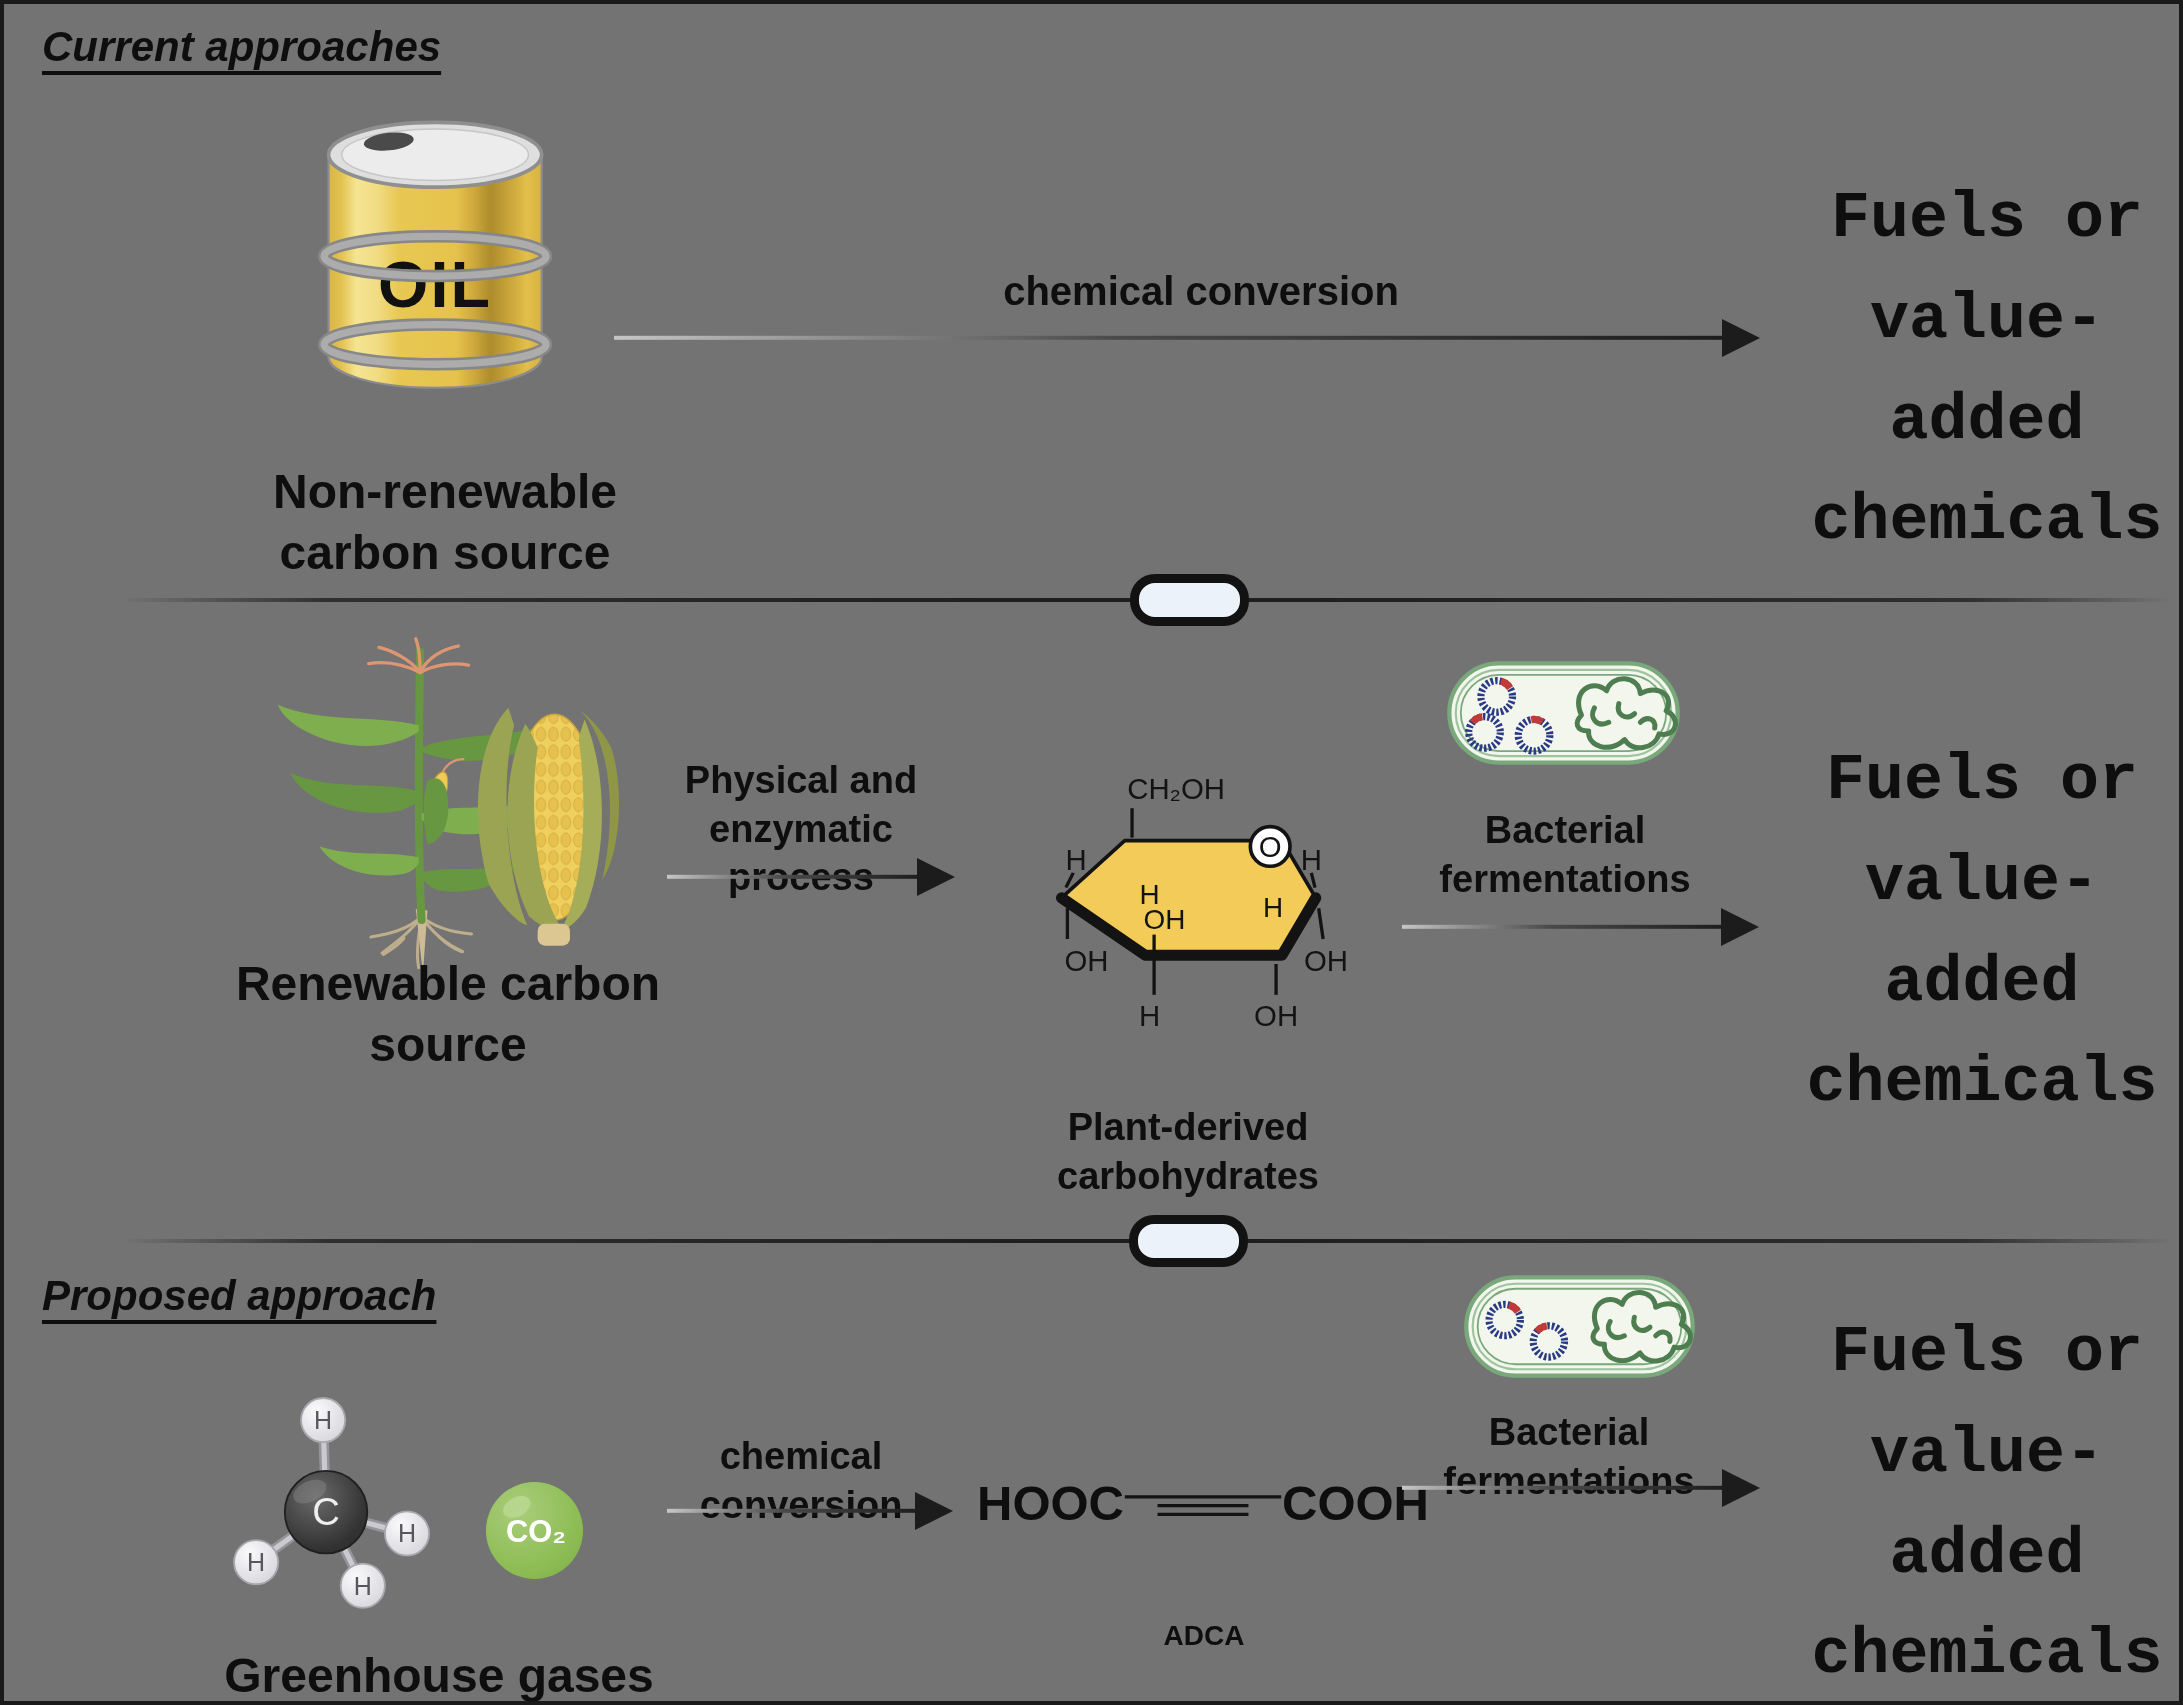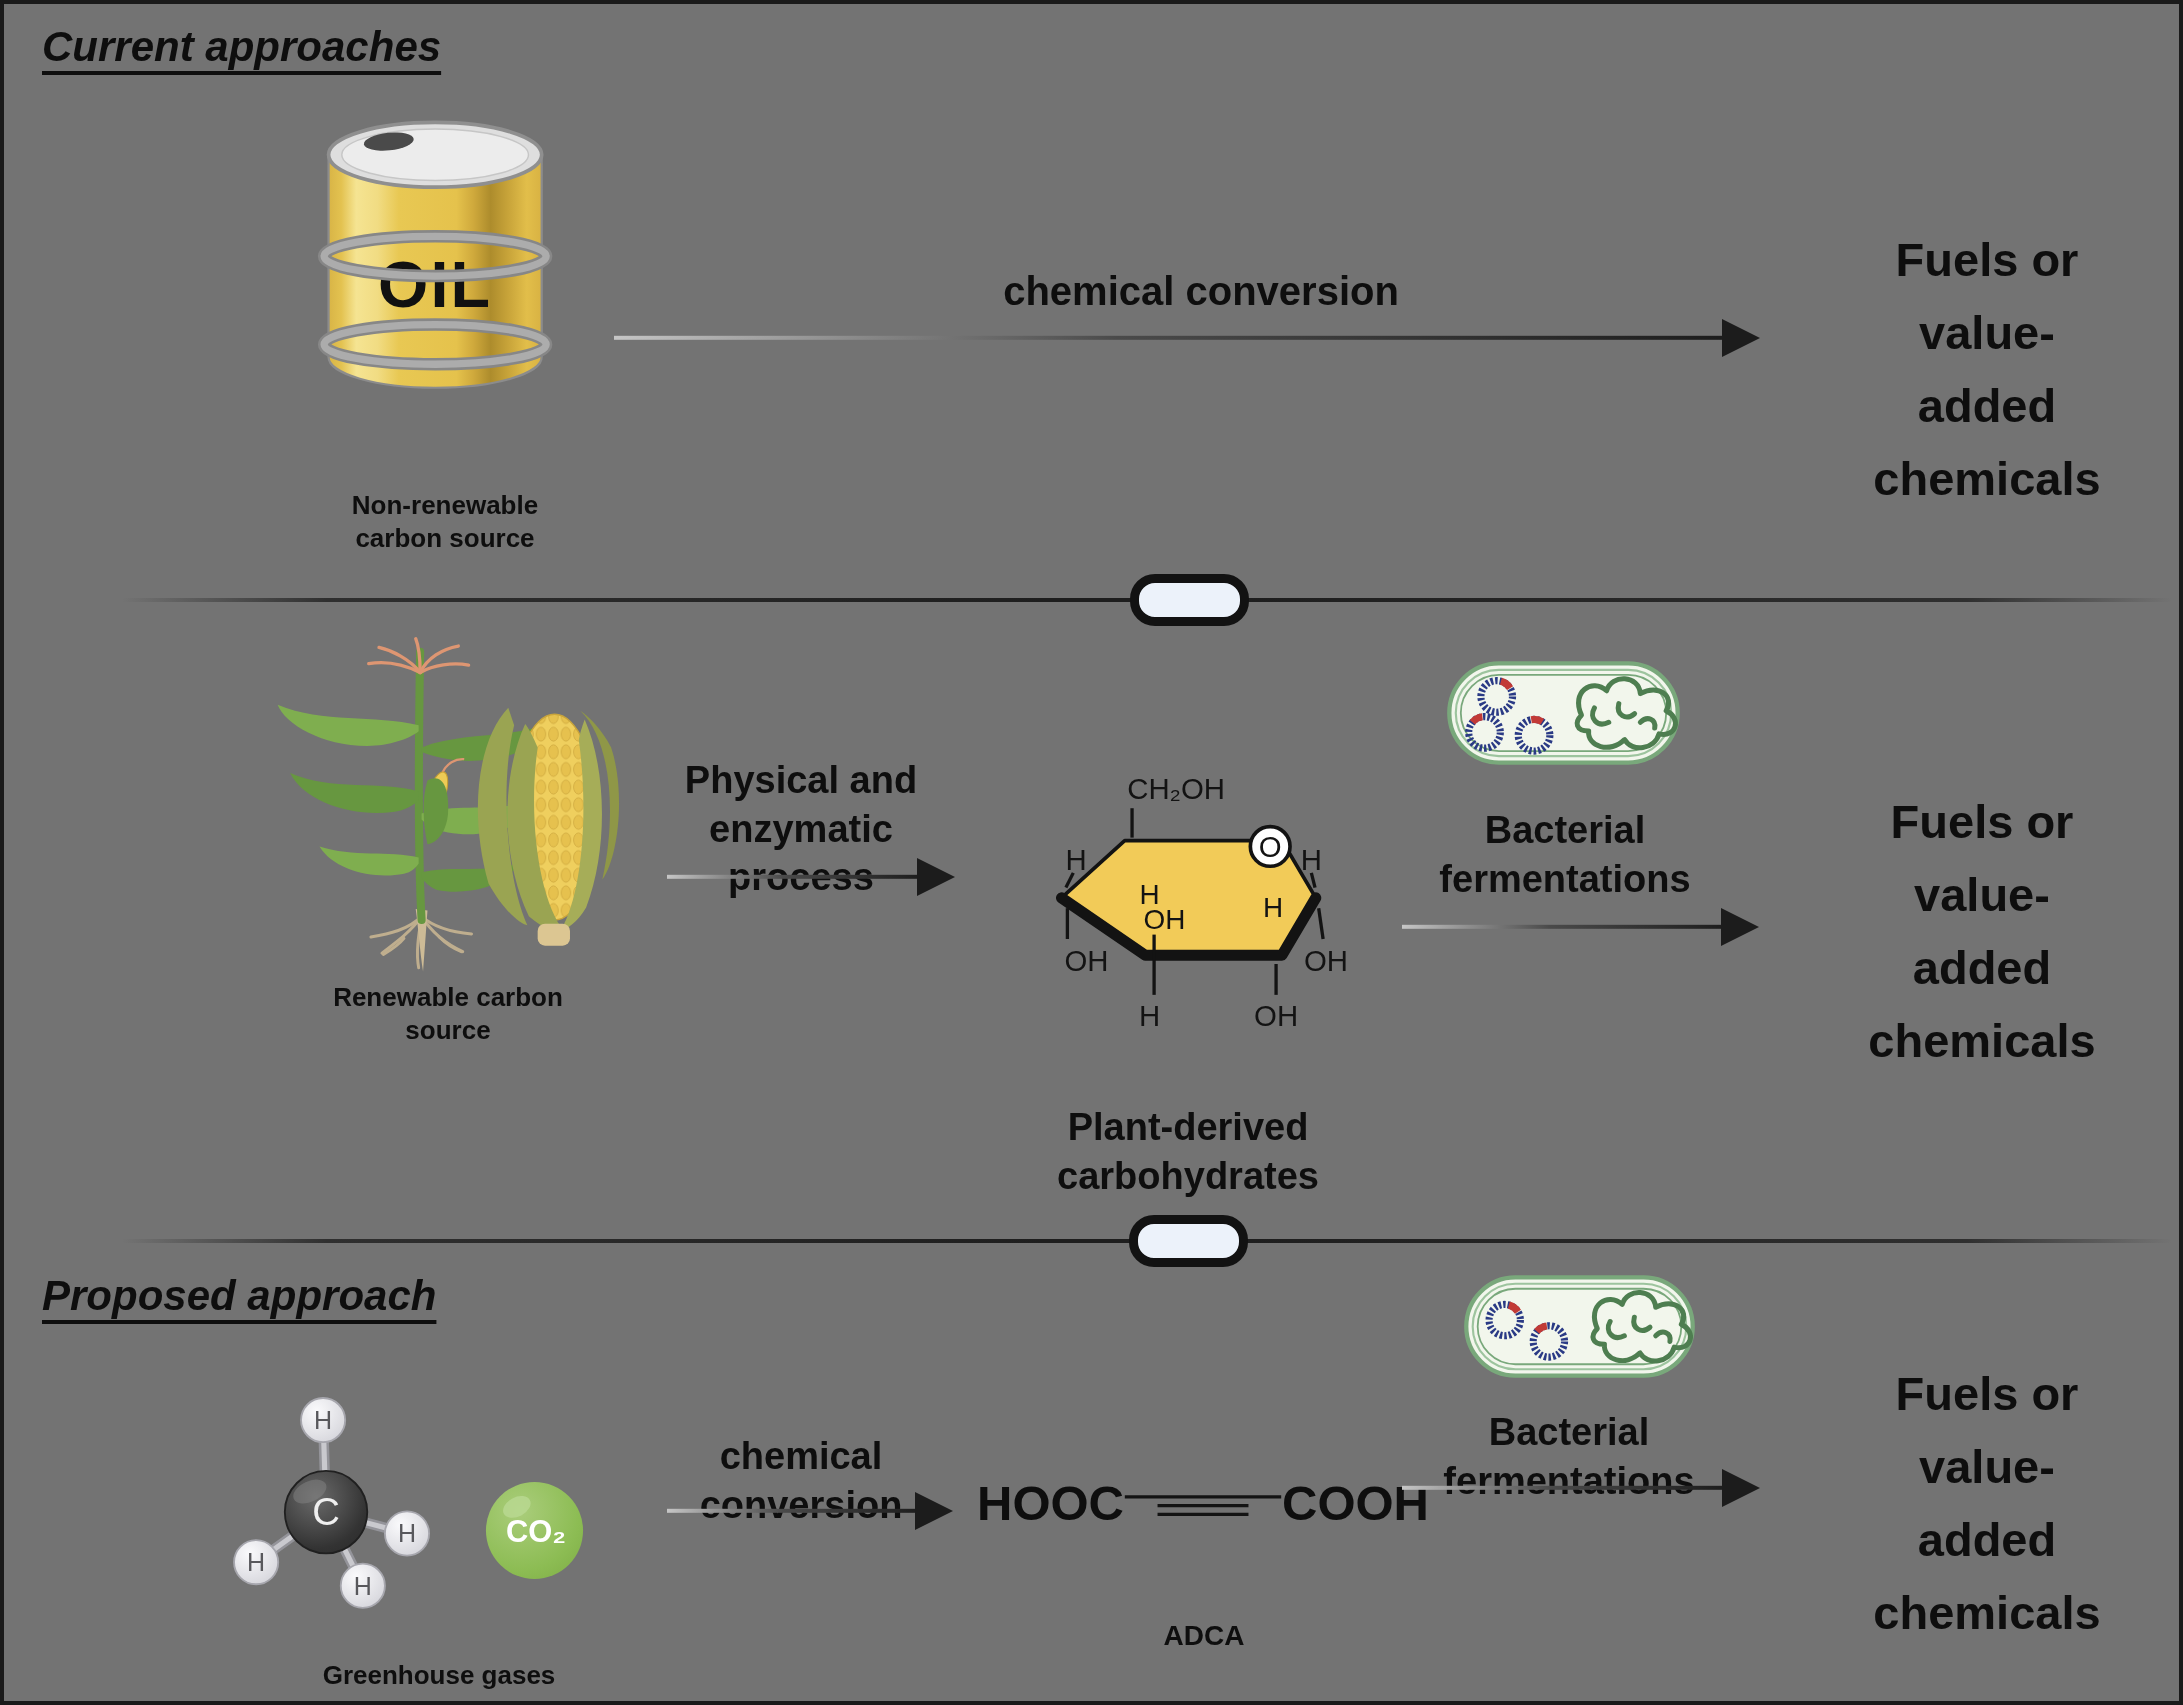--- a/index.html
+++ b/index.html
@@ -11,23 +11,23 @@
     position:relative; width:2183px; height:1705px; background:#737373;
     border:4.4px solid var(--frame); box-sizing:border-box; overflow:hidden;
     font-family:"Liberation Sans", sans-serif; color:var(--ink);
   }
   .lbl{
     position:absolute; transform:translate(-50%,-50%);
     font-weight:700; text-align:center; white-space:pre-line; line-height:1.28;
     color:var(--ink); letter-spacing:0px;
   }
   .f-process{font-size:38px;margin-top:28px;}
-  .f-source{font-size:26px;}
+  .f-source{font-size:48px;}
   .f-arrow1{font-size:40px;}
-  .f-output{font-size:47px; line-height:1.55;}
+  .f-output{font-size:65px; line-height:1.55;font-family:Liberation Mono, monospace;}
   .f-adca{font-size:28px;}
   .sec-title{
     position:absolute; font-size:42px; font-weight:700; font-style:italic;
     color:var(--ink); text-decoration:underline;
     text-decoration-thickness:3.7px; text-underline-offset:10.3px;
   }
   .arrow{position:absolute; height:38px;}
   .arrow .shaft{
     position:absolute; left:0; right:29px; top:50%; height:4.4px; transform:translateY(-50%);
     background:linear-gradient(to right,#c6c6c6,#4a4a4a 45%,#1c1c1c);

